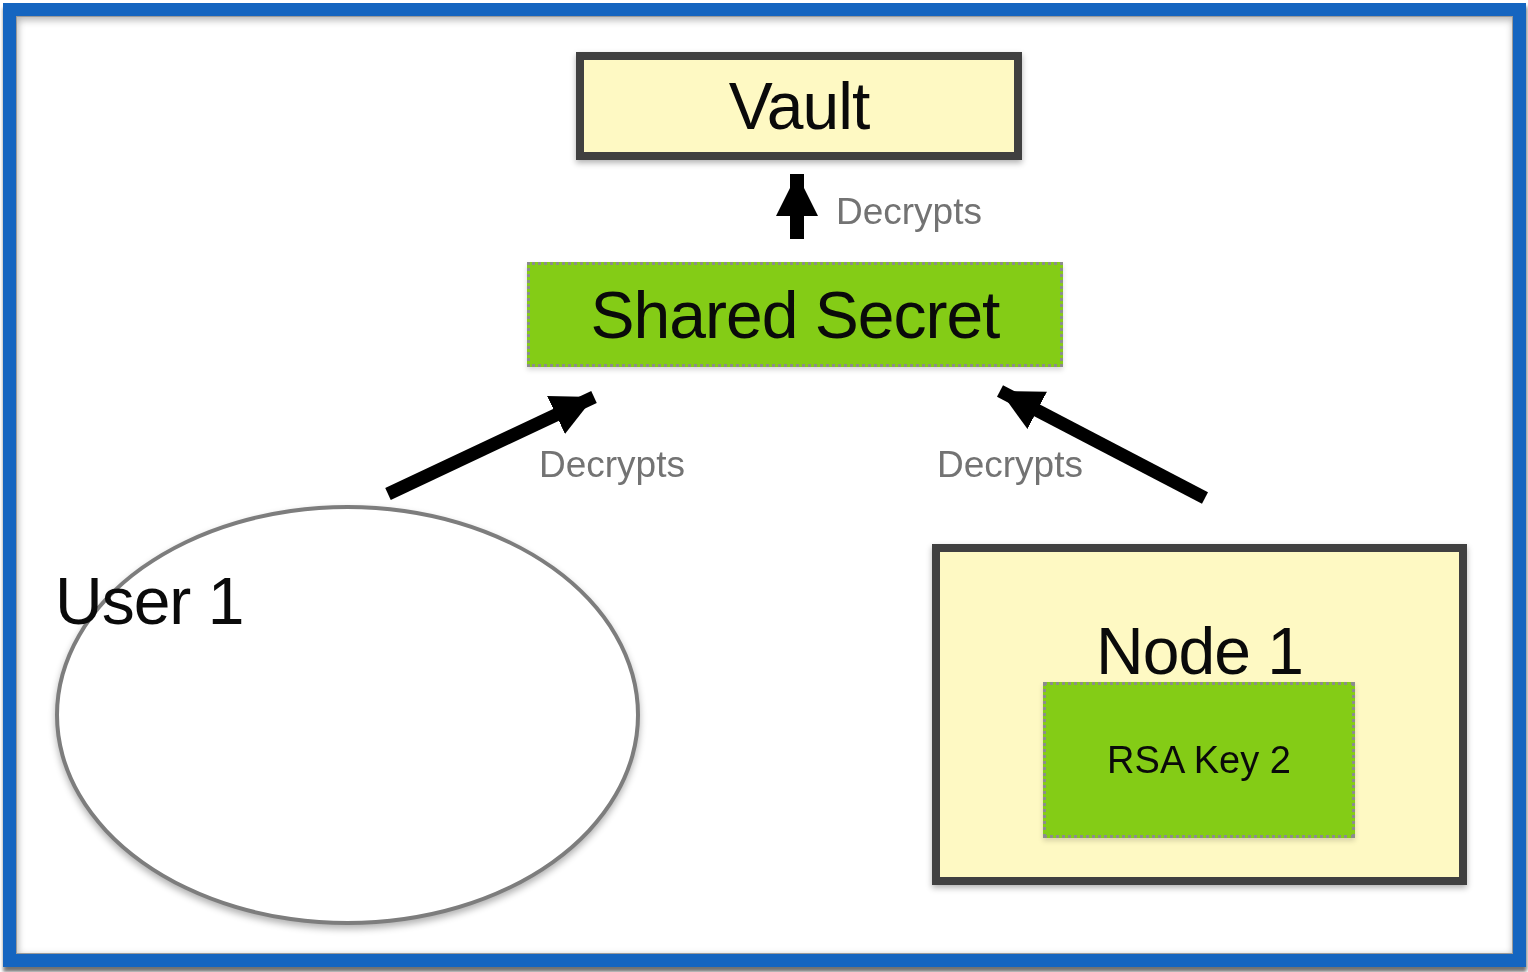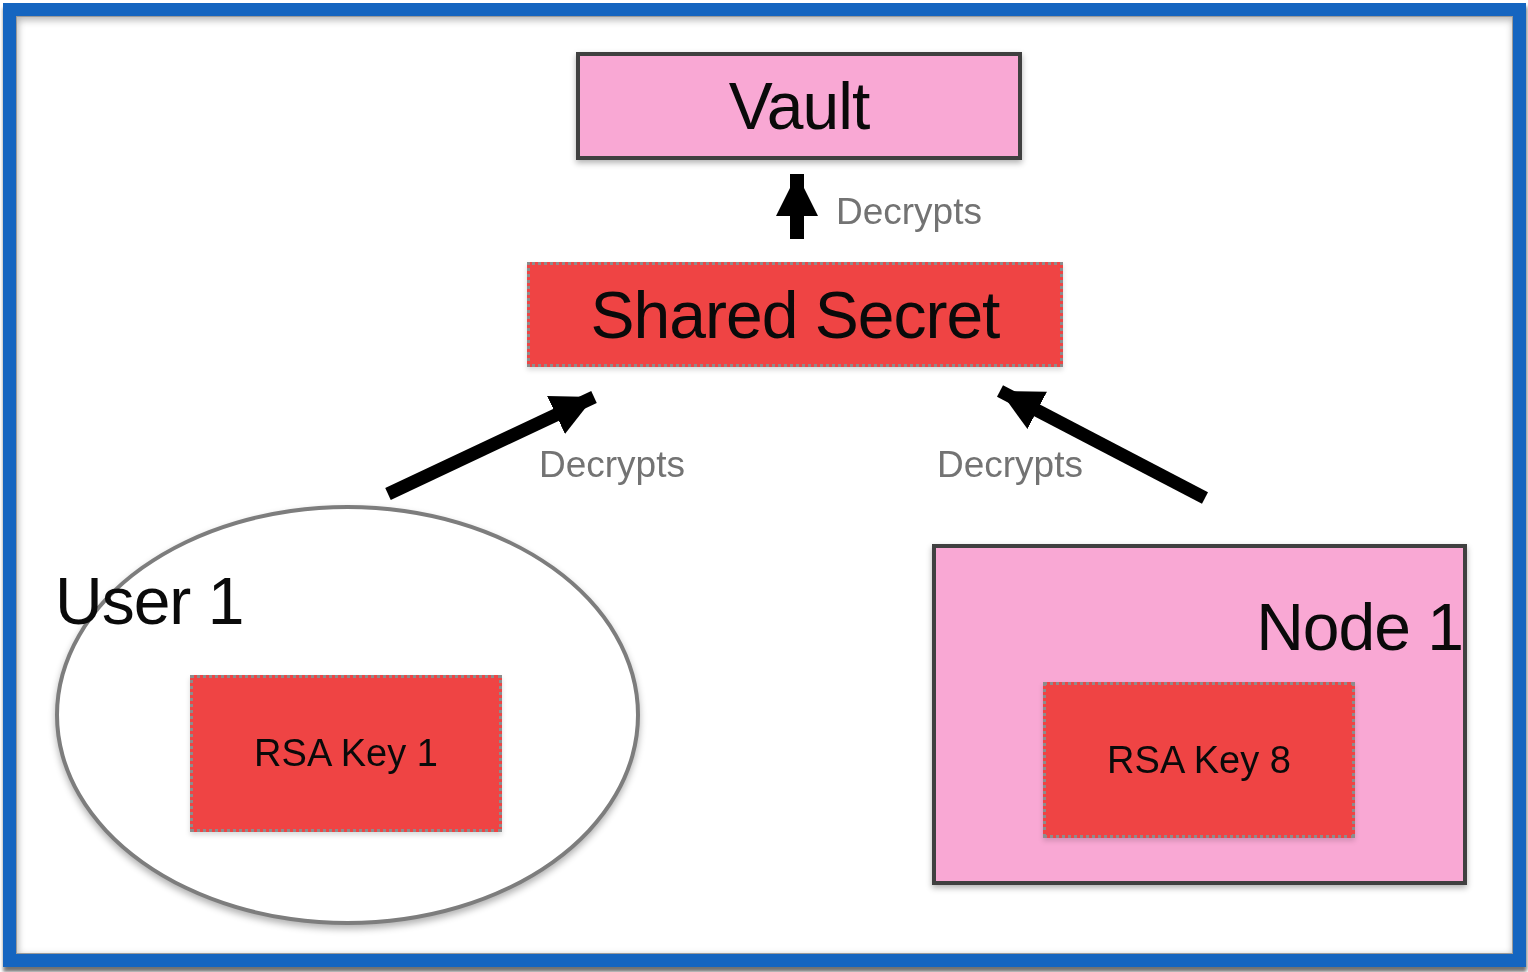--- a/index.html
+++ b/index.html
@@ -18,54 +18,54 @@
   .frame-inner {
     position: absolute; left: 0; top: 0; right: 0; bottom: 0;
     border: 1px solid #9a9a9a;
     box-shadow: inset 0 4px 7px rgba(0,0,0,0.22), inset 3px 0 6px rgba(0,0,0,0.10);
   }
 
   .layer { position: absolute; left: 0; top: 0; width: 1528px; height: 972px; }
 
   
   .solid-box {
-    position: absolute; background: #f9a8d4; border: 4px solid #404040;
+    position: absolute; background: #fef9c3; border: 8px solid #404040;
     display: flex; align-items: center; justify-content: center;
     box-shadow: 0 3px 6px rgba(0,0,0,0.30);
   }
   .vault-box  { left: 576px; top: 52px;  width: 446px; height: 108px; }
   .node-box   { left: 932px; top: 544px; width: 535px; height: 341px; display: block; }
 
   .ellipse {
     position: absolute; left: 55px; top: 505px; width: 585px; height: 420px;
     background: #fff; border: 4px solid #7d7d7d; border-radius: 50%;
     box-shadow: 0 4px 7px rgba(0,0,0,0.30);
   }
 
   
   .dotted-box {
-    position: absolute; background: #ef4444; border: 3px dotted #8c8c8c;
+    position: absolute; background: #84cc16; border: 3px dotted #8c8c8c;
     display: flex; align-items: center; justify-content: center;
     box-shadow: 0 3px 5px rgba(0,0,0,0.15);
   }
   .shared-box { left: 527px;  top: 262px; width: 536px; height: 105px; }
   .rsa1-box   { left: 190px;  top: 675px; width: 312px; height: 157px; }
   .rsa2-box   { left: 1043px; top: 682px; width: 312px; height: 156px; }
 
   .big-label   { font-size: 66px; letter-spacing: -1px; color: #0a0a0a; white-space: nowrap; }
   .mid-label   { font-size: 38px; color: #0a0a0a; white-space: nowrap; }
   .small-label { font-size: 37px; color: #737373; white-space: nowrap; }
 
   .user1-label {
     position: absolute; left: 55px; top: 566px; width: 585px;
     text-align: left; line-height: 70px;
   }
   .node1-label {
-    position: absolute; left: 0; top: 44px; width: 100%;
-    text-align: right; line-height: 70px;
+    position: absolute; left: 0; top: 64px; width: 100%;
+    text-align: center; line-height: 70px;
   }
 
   .decrypts { position: absolute; line-height: 44px; }
   .decrypts-top   { left: 836px; top: 190px; }
   .decrypts-left  { left: 527px; top: 443px; width: 170px; text-align: center; }
   .decrypts-right { left: 925px; top: 443px; width: 170px; text-align: center; }
 
   svg.arrows { position: absolute; left: 0; top: 0; pointer-events: none; }
 </style>
 </head>
@@ -82,29 +82,26 @@
     <div class="solid-box vault-box">
       <span class="big-label">Vault</span>
     </div>
 
     <div class="dotted-box shared-box">
       <span class="big-label">Shared Secret</span>
     </div>
 
     <div class="ellipse"></div>
     <div class="user1-label big-label">User 1</div>
-    <div class="dotted-box rsa1-box">
-      <span class="mid-label">RSA Key 1</span>
-    </div>
 
     <div class="solid-box node-box">
       <div class="node1-label big-label">Node 1</div>
     </div>
     <div class="dotted-box rsa2-box">
-      <span class="mid-label">RSA Key 8</span>
+      <span class="mid-label">RSA Key 2</span>
     </div>
 
     <svg class="arrows" width="1528" height="972" viewBox="0 0 1528 972">
       <defs>
         <marker id="ah" markerUnits="userSpaceOnUse" markerWidth="46" markerHeight="46" refX="42" refY="21" orient="auto">
           <path d="M0,0 L42,21 L0,42 Z" fill="#000"></path>
         </marker>
       </defs>
       <line x1="797" y1="239" x2="797" y2="174" stroke="#000" stroke-width="14" marker-end="url(#ah)"></line>
       <line x1="388" y1="494" x2="594" y2="397" stroke="#000" stroke-width="13" marker-end="url(#ah)"></line>

